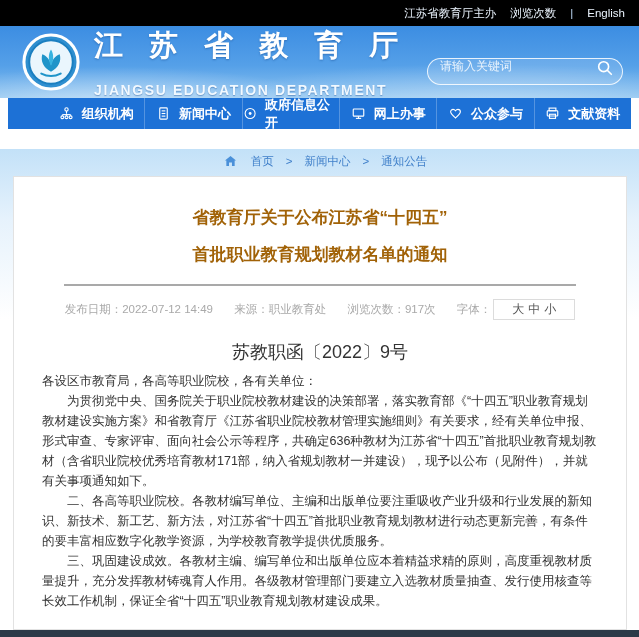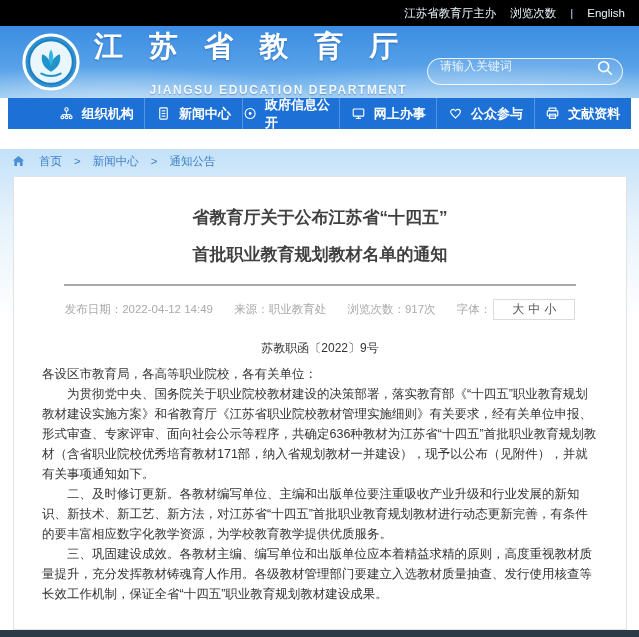--- a/index.html
+++ b/index.html
@@ -15,51 +15,51 @@
   .header { height:72px; position:relative;
     background:
       radial-gradient(ellipse 320px 60px at 18% 115%, rgba(255,255,255,.55), rgba(255,255,255,0) 70%),
       radial-gradient(ellipse 420px 70px at 75% 120%, rgba(255,255,255,.45), rgba(255,255,255,0) 70%),
       linear-gradient(180deg,#3c8de2 0%,#55a0e8 55%,#8cc3f0 100%);
     display:flex; align-items:center; }
   .brand { display:flex; align-items:center; margin-left:22px; }
   .logo { width:58px; height:58px; flex:0 0 auto; }
   .brand-text { margin-left:14px; color:#fff; }
   .brand-cn { font-size:29px; font-weight:bold; letter-spacing:9px; text-shadow:0 1px 2px rgba(20,70,140,.45); white-space:nowrap; }
-  .brand-en { font-size:12px; font-weight:bold; letter-spacing:1.6px; margin-top:16px; color:#f2f9ff; text-shadow:0 1px 1px rgba(20,70,140,.4);text-align:right; }
+  .brand-en { font-size:14px; font-weight:bold; letter-spacing:1.6px; margin-top:16px; color:#f2f9ff; text-shadow:0 1px 1px rgba(20,70,140,.4); }
   .searchbox { position:absolute; right:16px; top:32px; width:196px; height:27px; border:1px solid rgba(255,255,255,.85); border-radius:14px; background:rgba(255,255,255,.14); display:flex; align-items:flex-start; padding:0 8px 0 12px; }
   .searchbox input { flex:1; border:none; outline:none; background:transparent; color:#fff; font-size:12px; min-width:0; }
   .searchbox input::placeholder { color:rgba(255,255,255,.85); }
   .search-btn { width:18px; height:18px; cursor:pointer; flex:0 0 auto; }
 
   
   .nav { height:31px; margin:0 8px; background:#1d71d6; display:flex;padding-left:40px; }
   .nav-item { flex:1; display:flex; align-items:center; justify-content:center; gap:8px; color:#fff; font-size:13px; font-weight:bold; cursor:pointer; border-left:1px solid rgba(255,255,255,.25); }
   .nav-item:first-child { border-left:none; }
   .nav-item svg { width:15px; height:15px; }
 
   
   .page-lower { position:absolute; top:149px; left:0; right:0; bottom:0;
     background:linear-gradient(180deg,#c3e1f8 0px,#e6f2fc 70px,#ffffff 170px); }
 
   
-  .breadcrumb { height:24px; display:flex; align-items:center; padding-left:12px; gap:12px; font-size:11.5px; color:#3f7fc9; }
+  .breadcrumb { height:24px; display:flex; align-items:center; padding-left:12px; gap:12px; font-size:11.5px; color:#3f7fc9;justify-content:center; }
   .breadcrumb a { color:#3f7fc9; text-decoration:none; cursor:pointer; }
   .breadcrumb svg { width:13px; height:12px; margin-right:2px; }
 
   
   .panel { position:absolute; top:27px; left:13px; right:12px; bottom:7px; background:#fff; border:1px solid #e2e2e2; padding:0 28px; overflow:hidden; }
-  .art-title { text-align:center; font-size:17px; font-weight:bold; color:#404040; line-height:37px; margin-top:22px; }
+  .art-title { text-align:center; font-size:17px; font-weight:bold; color:#a16207; line-height:37px; margin-top:22px; }
   .title-rule { height:0; border-top:2px solid #a9a9a9; margin:11px 22px 0 22px; }
   .meta { margin-top:13px; text-align:center; font-size:11.5px; color:#a9a9a9; }
   .meta b { font-weight:normal; }
   .meta .grp { margin:0 9px; white-space:nowrap; }
   .font-box { display:inline-block; border:1px solid #dcdcdc; padding:1px 16px; margin-left:2px; }
   .font-box span { color:#555; font-size:12px; margin:0 2px; cursor:pointer; }
-  .doc-number { text-align:center; font-size:12px; color:#333; margin-top:20px; }
+  .doc-number { text-align:center; font-size:18px; color:#333; margin-top:20px; }
   .body-text { margin-top:7px; font-size:12.5px; color:#333; line-height:20px; }
   .body-text p.indent { text-indent:2em; }
 
   
   .footbar { position:absolute; left:0; right:0; bottom:0; height:7px; background:#2c3a48; }
 </style>
 </head>
 <body>
 
 <div class="topbar">
@@ -162,31 +162,31 @@
   </div>
 
   <div class="panel">
     <div class="art-title">
       <div>省教育厅关于公布江苏省“十四五”</div>
       <div>首批职业教育规划教材名单的通知</div>
     </div>
     <div class="title-rule"></div>
 
     <div class="meta">
-      <span class="grp"><b>发布日期：</b><span>2022-04-12 14:49</span></span>
+      <span class="grp"><b>发布日期：</b><span>2022-07-12 14:49</span></span>
       <span class="grp"><b>来源：</b><span>职业教育处</span></span>
       <span class="grp"><b>浏览次数：</b><span>917次</span></span>
       <span class="grp"><b>字体：</b><span class="font-box"><span>大</span><span>中</span><span>小</span></span></span>
     </div>
 
     <div class="doc-number">苏教职函〔2022〕9号</div>
 
     <div class="body-text">
       <p>各设区市教育局，各高等职业院校，各有关单位：</p>
       <p class="indent">为贯彻党中央、国务院关于职业院校教材建设的决策部署，落实教育部《“十四五”职业教育规划教材建设实施方案》和省教育厅《江苏省职业院校教材管理实施细则》有关要求，经有关单位申报、形式审查、专家评审、面向社会公示等程序，共确定636种教材为江苏省“十四五”首批职业教育规划教材（含省职业院校优秀培育教材171部，纳入省规划教材一并建设），现予以公布（见附件），并就有关事项通知如下。</p>
-      <p class="indent">二、及时修订更新。各教材编写单位、主编和出版单位要注重吸收产业升级和行业发展的新知识、新技术、新工艺、新方法，对江苏省“十四五”首批职业教育规划教材进行动态更新完善，有条件的要丰富相应数字化教学资源，为学校教育教学提供优质服务。</p>
+      <p class="indent">二、各高等职业院校。各教材编写单位、主编和出版单位要注重吸收产业升级和行业发展的新知识、新技术、新工艺、新方法，对江苏省“十四五”首批职业教育规划教材进行动态更新完善，有条件的要丰富相应数字化教学资源，为学校教育教学提供优质服务。</p>
       <p class="indent">三、巩固建设成效。各教材主编、编写单位和出版单位应本着精益求精的原则，高度重视教材质量提升，充分发挥教材铸魂育人作用。各级教材管理部门要建立入选教材质量抽查、发行使用核查等长效工作机制，保证全省“十四五”职业教育规划教材建设成果。</p>
     </div>
 
   </div>
 </div>
 
 <div class="footbar"></div>
 
 </body></html>

